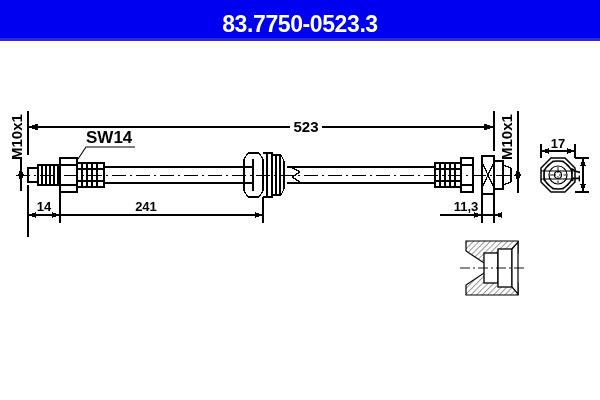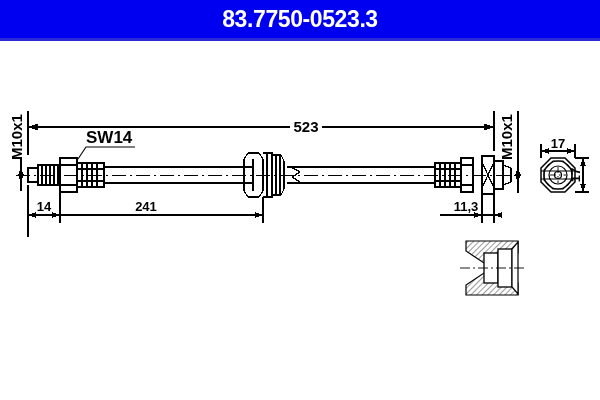--- a/index.html
+++ b/index.html
@@ -28,21 +28,21 @@
     background: #0000f0;
     box-sizing: border-box;
   }
   #title-bar .title-inner {
     position: absolute;
     left: 0;
     top: 0;
     width: 600px;
     height: 38px;
     display: flex;
-    align-items: center;
+    align-items: flex-end;
     justify-content: center;
     gap: 26px;
   }
   .title-text {
     color: #ffffff;
     font-size: 23px;
     font-weight: bold;
     letter-spacing: -0.4px;
     font-family: "Liberation Sans", sans-serif;
     white-space: pre;

